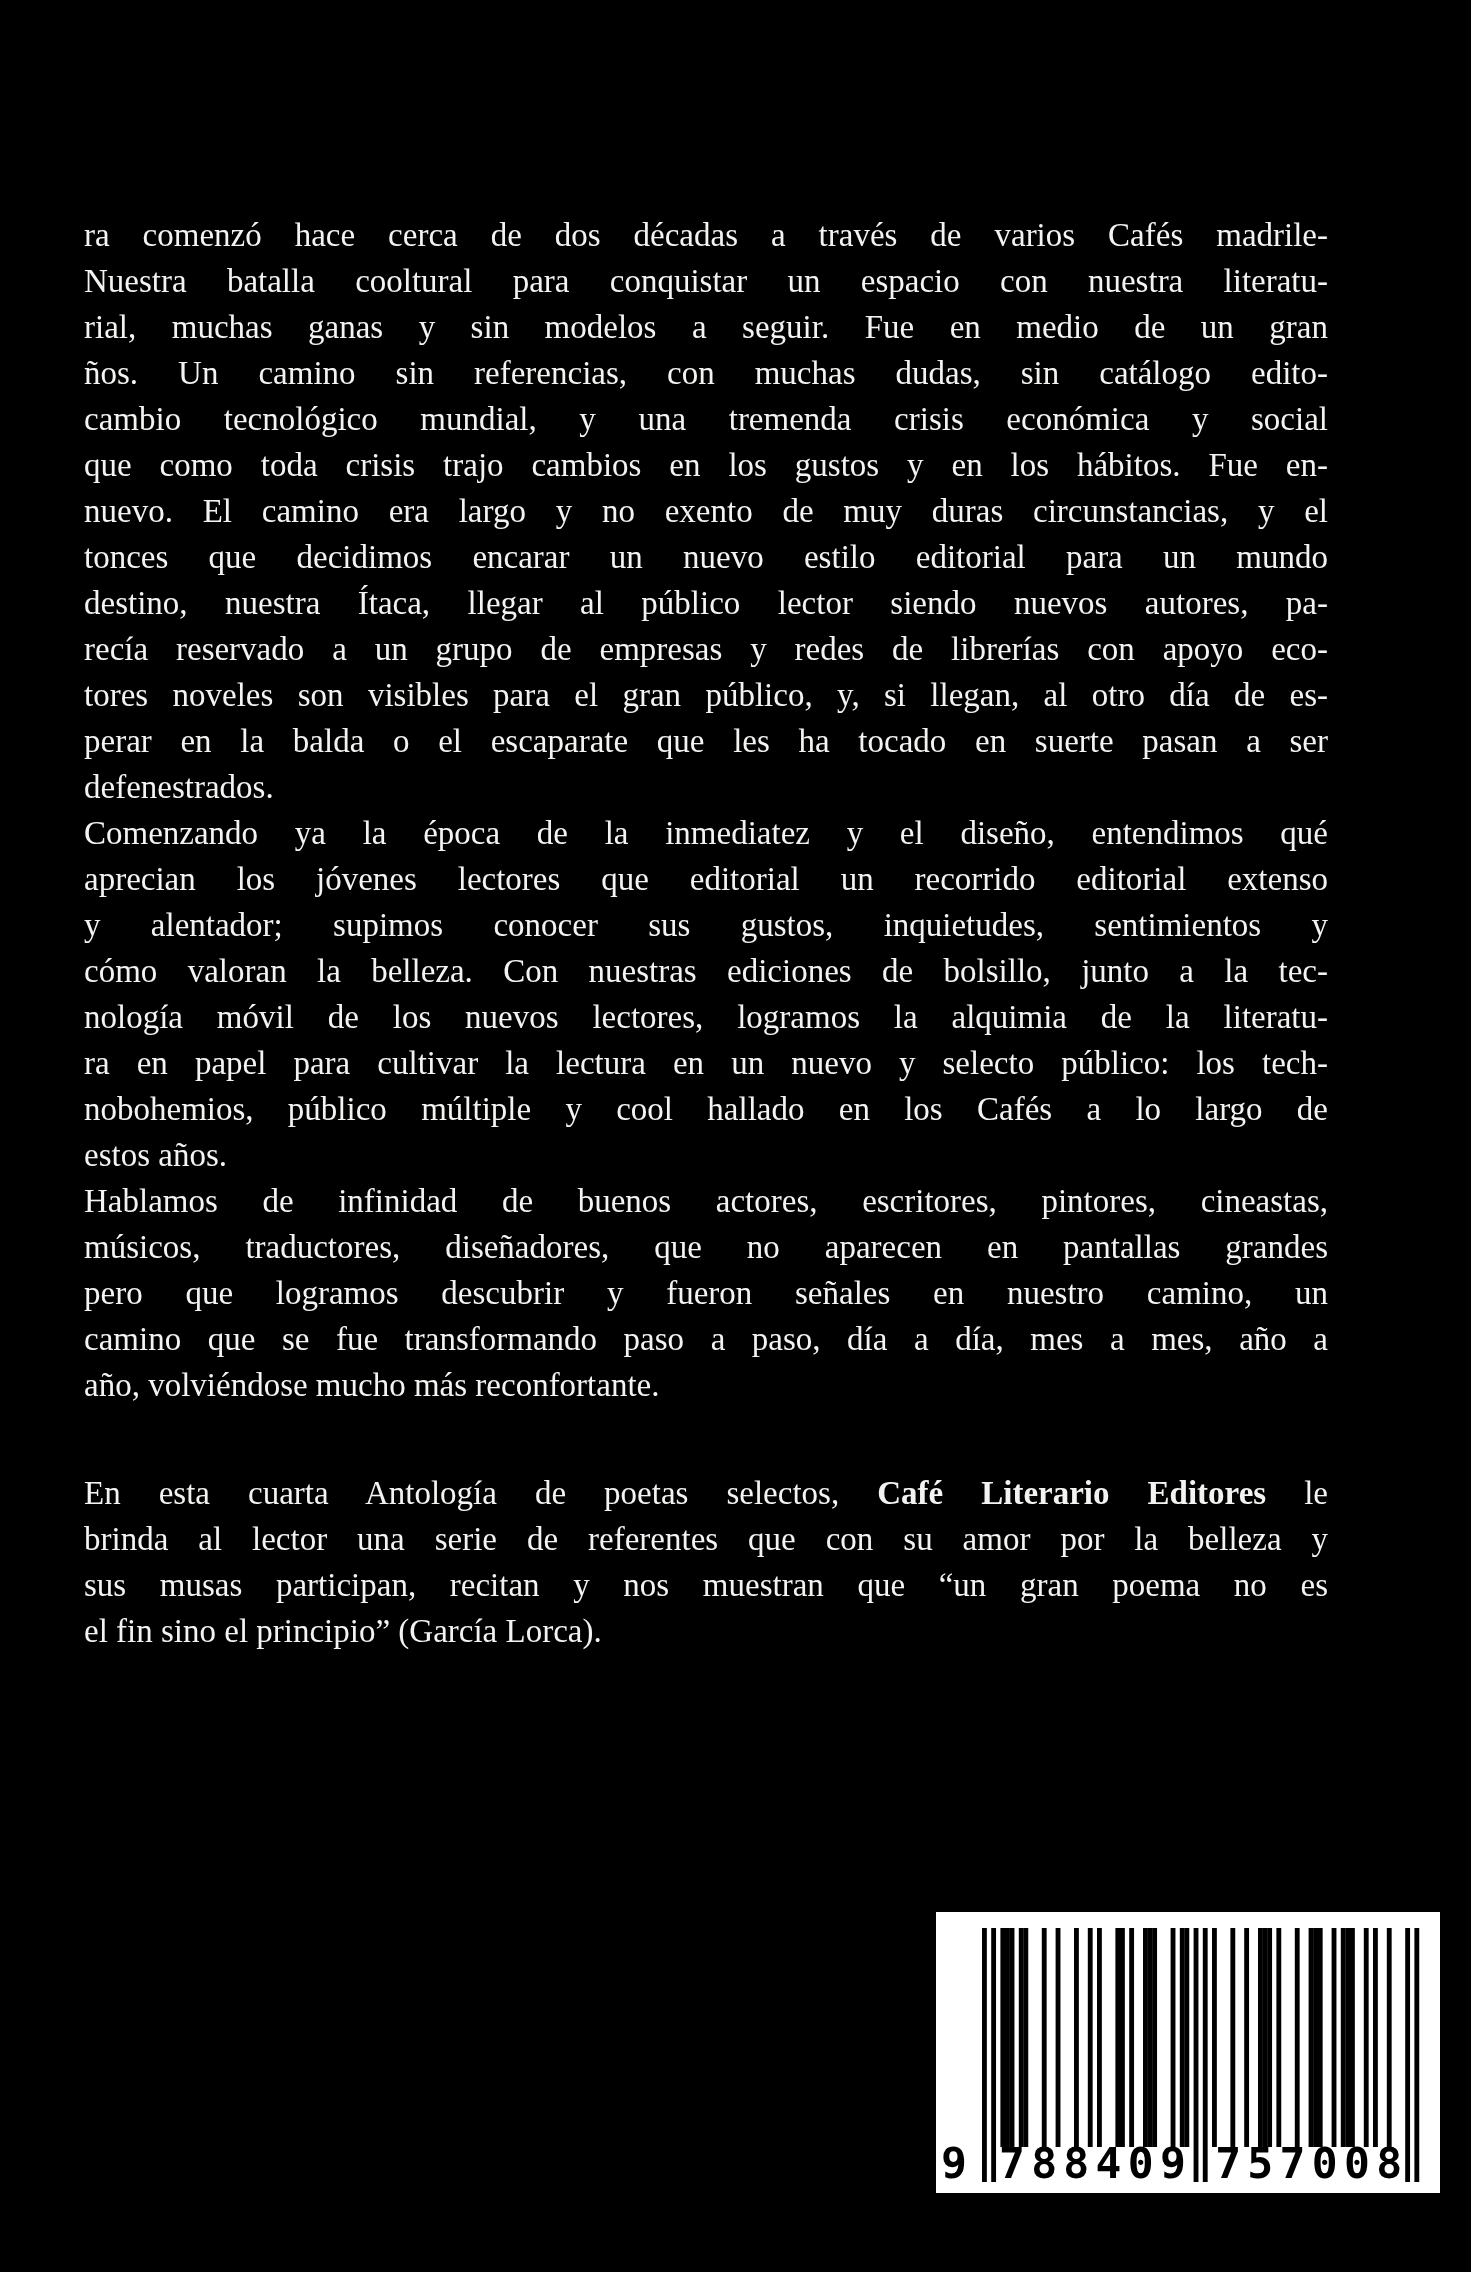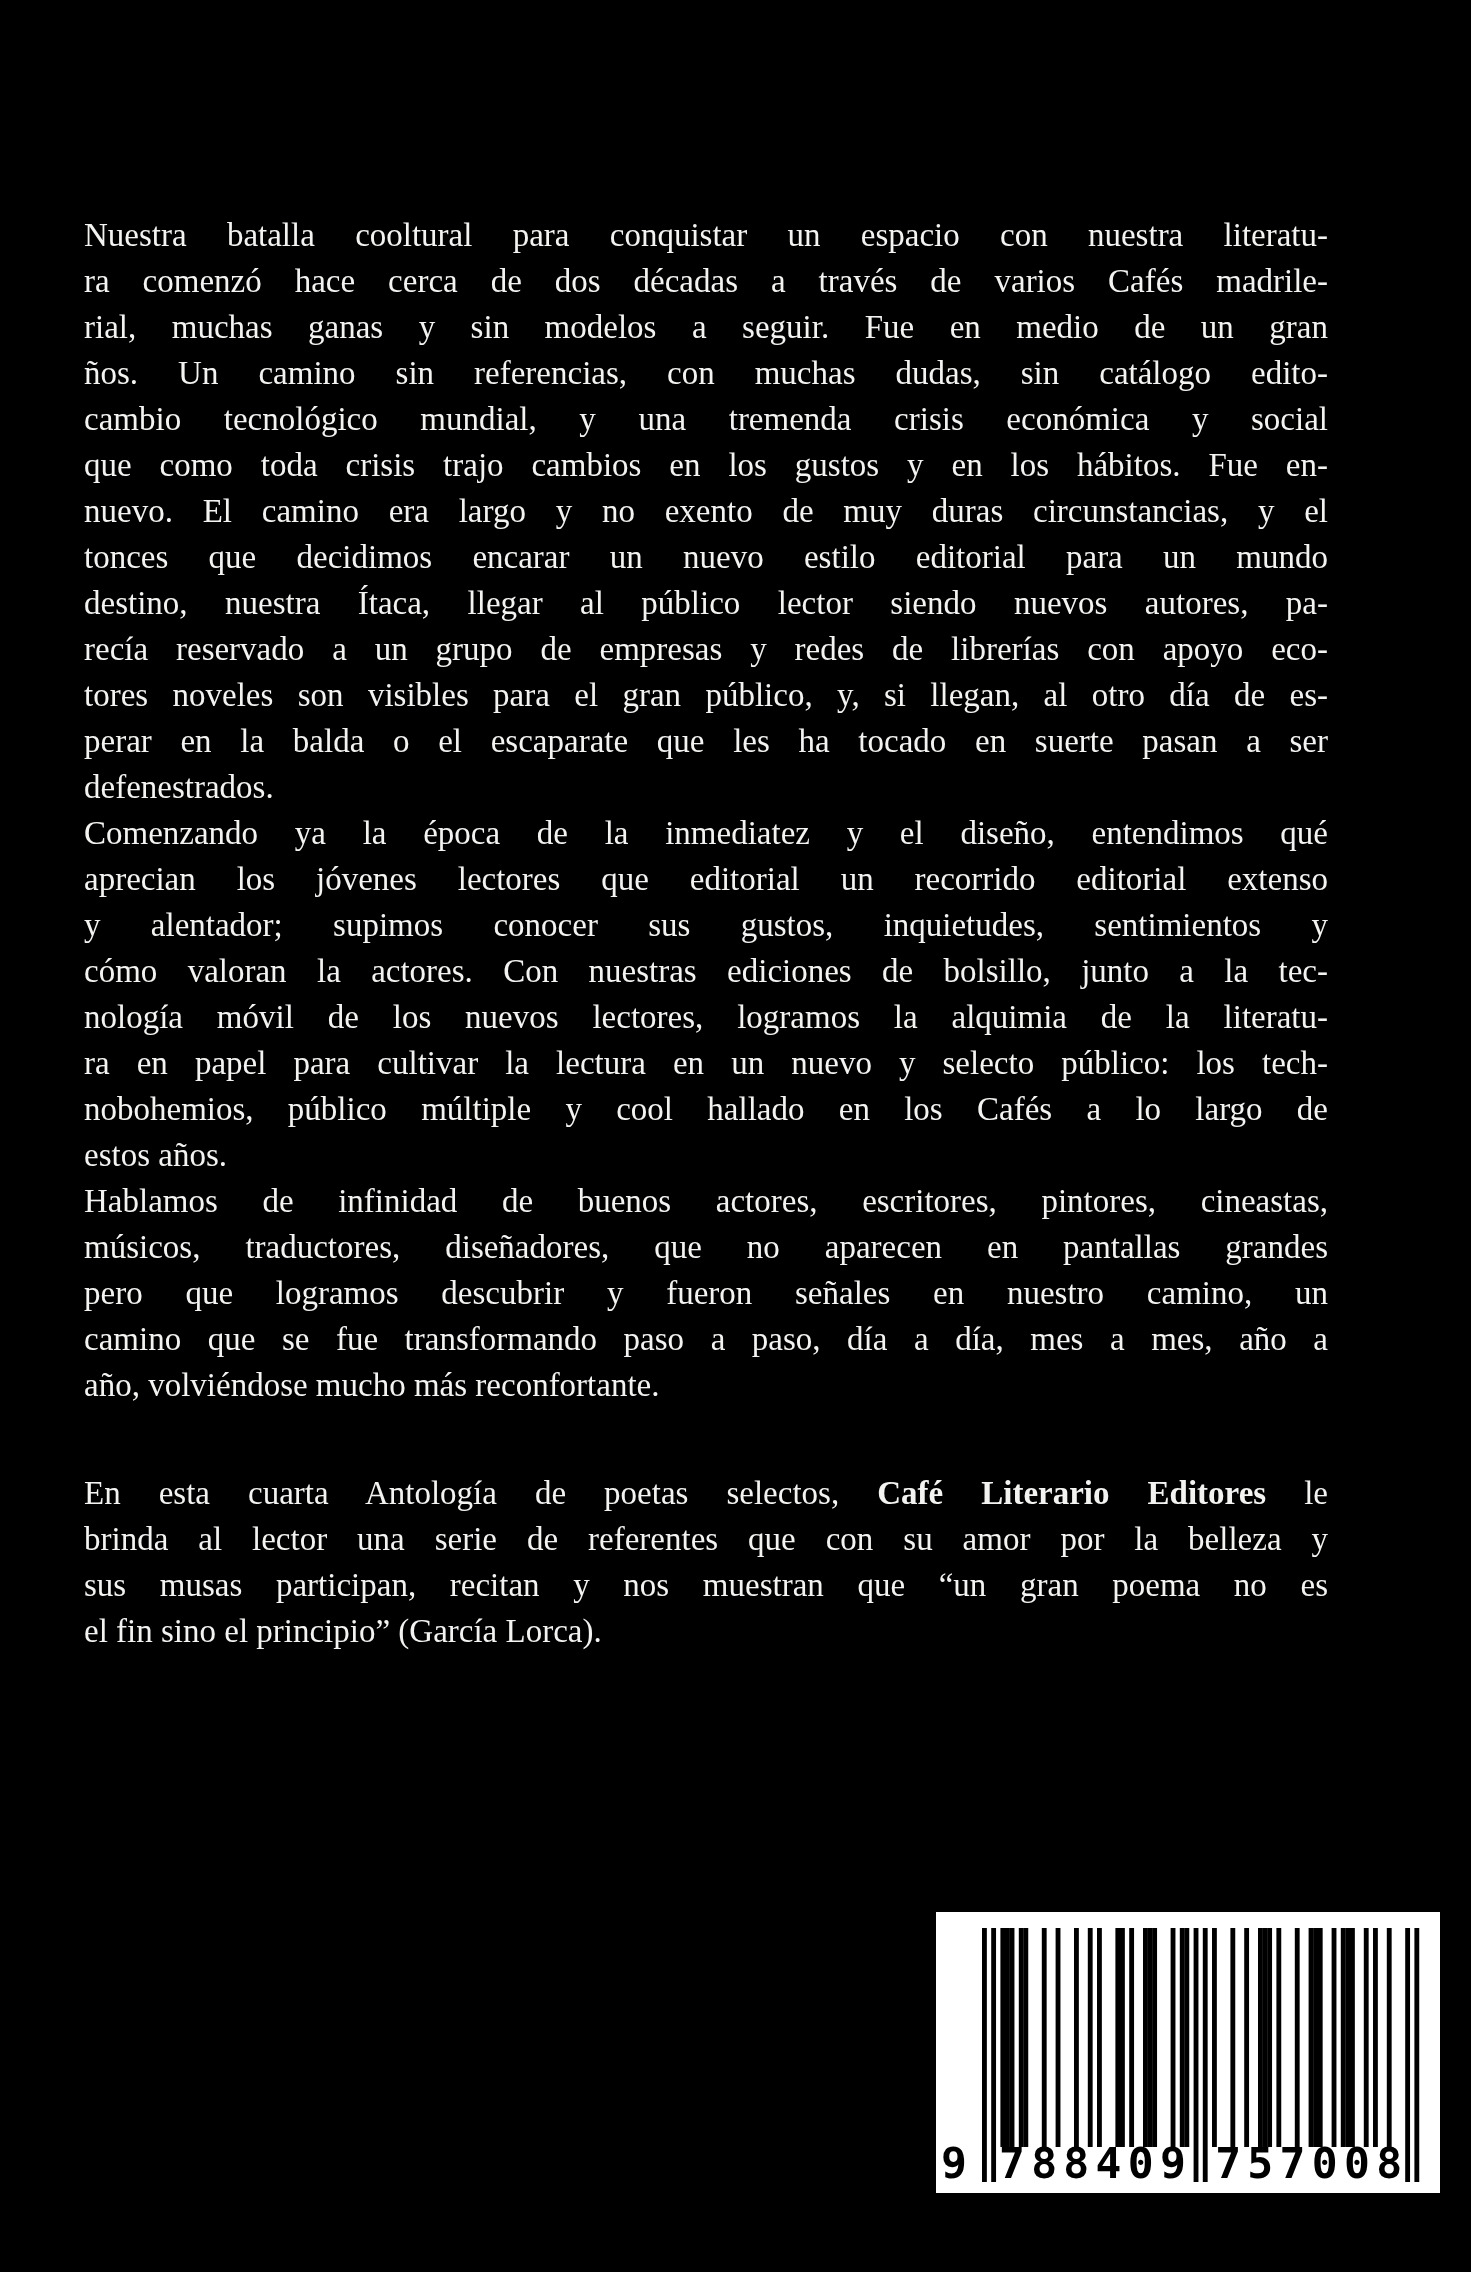--- a/index.html
+++ b/index.html
@@ -36,39 +36,39 @@
     background:#ffffff;
   }
   .barcode-box svg{position:absolute;left:0;top:0;width:504px;height:281px;display:block;}
 </style>
 </head>
 <body>
 
 <div class="cover">
   <div class="text-block" style="color: rgb(243, 243, 241);">
       <div class="para">
+        <div class="line">ra comenzó hace cerca de dos décadas a través de varios Cafés madrile-</div>
         <div class="line">Nuestra batalla cooltural  para conquistar un espacio con nuestra literatu-</div>
-        <div class="line">ra comenzó hace cerca de dos décadas a través de varios Cafés madrile-</div>
         <div class="line">rial, muchas ganas y sin modelos a seguir. Fue en medio de un gran</div>
         <div class="line">ños. Un camino sin referencias,  con muchas dudas, sin catálogo edito-</div>
         <div class="line">cambio tecnológico mundial, y una tremenda crisis económica y social</div>
         <div class="line">que como toda crisis trajo cambios en los gustos y en  los hábitos. Fue en-</div>
         <div class="line">nuevo. El camino era largo y no exento de muy duras circunstancias, y el</div>
         <div class="line">tonces que decidimos encarar un nuevo estilo editorial para un mundo</div>
         <div class="line">destino, nuestra Ítaca, llegar al público lector siendo nuevos autores, pa-</div>
         <div class="line">recía reservado a un grupo de empresas y redes de librerías con apoyo eco-</div>
         <div class="line">tores noveles son visibles para el gran público, y, si llegan, al otro día de es-</div>
         <div class="line">perar en la  balda o el escaparate que les ha tocado en suerte pasan a ser</div>
         <div class="line para-end">defenestrados.</div>
       </div>
       <div class="para">
         <div class="line">Comenzando ya la época de la inmediatez y el diseño,  entendimos qué</div>
         <div class="line">aprecian los jóvenes lectores que editorial un recorrido editorial extenso</div>
         <div class="line">y alentador; supimos conocer sus gustos, inquietudes, sentimientos y</div>
-        <div class="line">cómo valoran  la actores. Con nuestras ediciones de bolsillo, junto a la tec-</div>
+        <div class="line">cómo valoran  la belleza. Con nuestras ediciones de bolsillo, junto a la tec-</div>
         <div class="line">nología móvil de los nuevos lectores, logramos la alquimia de la  literatu-</div>
         <div class="line">ra en papel para cultivar la lectura en un nuevo y selecto público: los tech-</div>
         <div class="line">nobohemios, público múltiple y cool  hallado en los Cafés a lo largo de</div>
         <div class="line para-end">estos años.</div>
       </div>
       <div class="para">
         <div class="line">Hablamos de infinidad de buenos actores, escritores, pintores, cineastas,</div>
         <div class="line">músicos, traductores,  diseñadores, que no aparecen en pantallas grandes</div>
         <div class="line">pero que logramos descubrir y fueron señales en nuestro camino, un</div>
         <div class="line">camino que se fue transformando paso a paso, día a día, mes a mes, año a</div>

